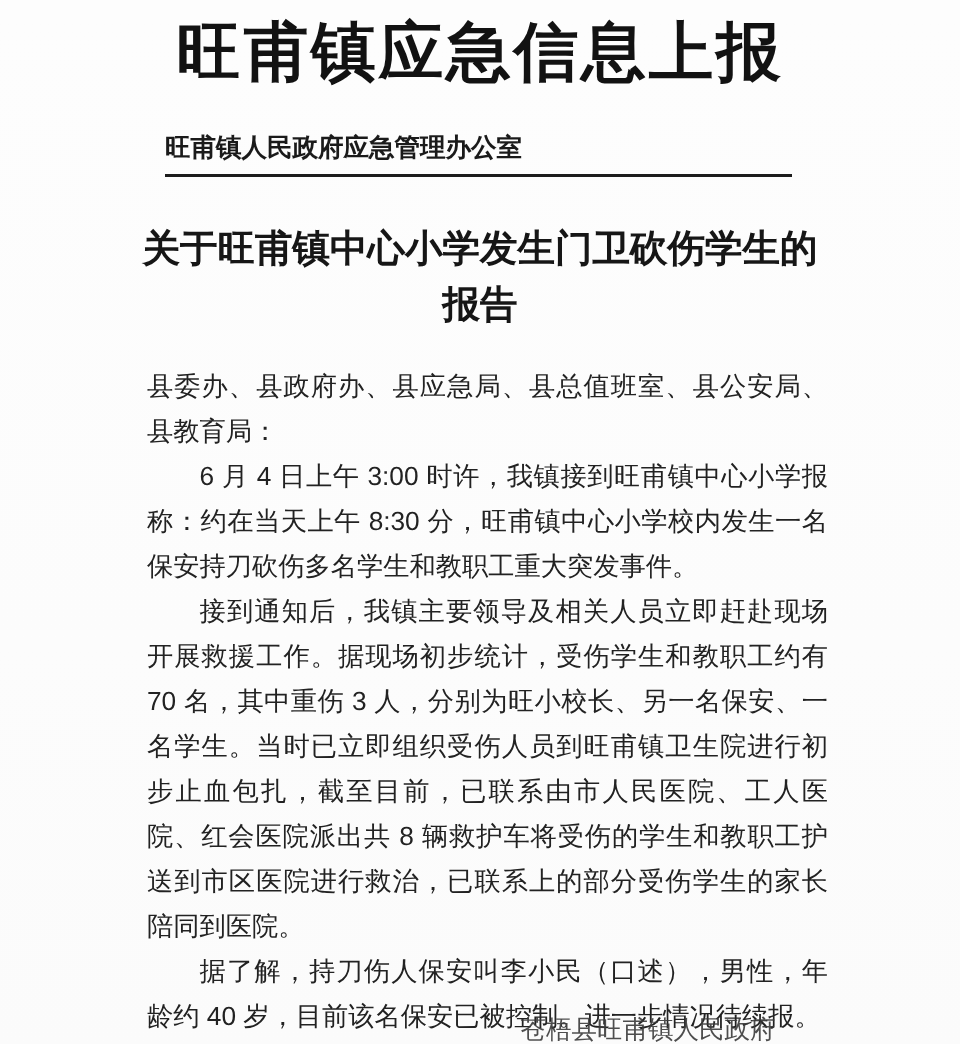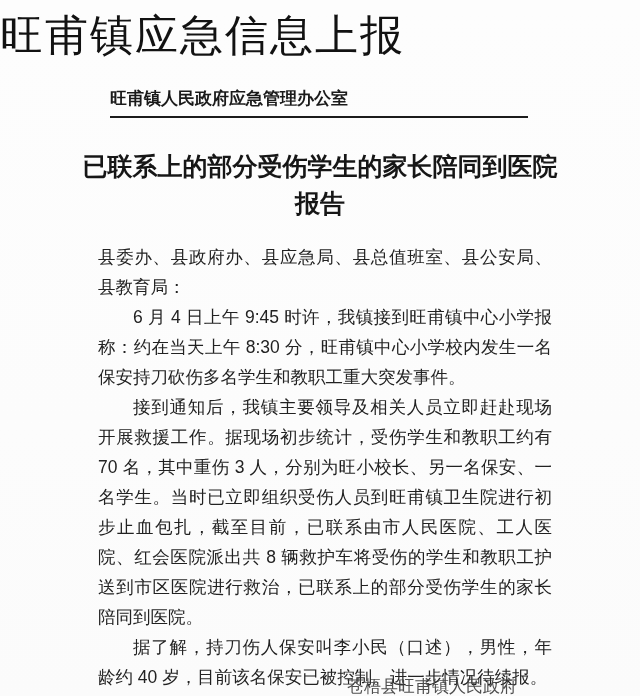--- a/index.html
+++ b/index.html
@@ -15,22 +15,23 @@
   }
   .paper {
     position: relative;
     width: 640px;
     height: 696px;
     background:
       linear-gradient(180deg, #fdfdfd 0%, #fcfcfc 60%, #fbfbfb 100%);
   }
   .masthead {
     margin: 10px 0 0 0;
+    text-align: center;
     font-family: "Liberation Serif", serif;
-    font-weight: 400;
+    font-weight: 700;
     font-size: 43px;
     line-height: 52px;
     letter-spacing: 2px;
     color: #121212;
   }
   .subhead {
     display: flex;
     justify-content: space-between;
     align-items: center;
     margin: 26px 104px 0 110px;
@@ -79,26 +80,26 @@
 
   <h1 class="masthead">旺甫镇应急信息上报</h1>
 
   <div class="subhead">
     <span class="office">旺甫镇人民政府应急管理办公室</span>
   </div>
 
   <div class="rule"></div>
 
   <h2 class="doc-title">
-    <span>已联系上的部分受伤学生的家长陪同到医院</span><br>
+    <span>关于旺甫镇中心小学发生门卫砍伤学生的</span><br>
     <span>报告</span>
   </h2>
 
   <div class="body-block">
     <p class="recipients">县委办、县政府办、县应急局、县总值班室、县公安局、县教育局：</p>
-    <p class="para">6 月 4 日上午 9:45 时许，我镇接到旺甫镇中心小学报称：约在当天上午 8:30 分，旺甫镇中心小学校内发生一名保安持刀砍伤多名学生和教职工重大突发事件。</p>
+    <p class="para">6 月 4 日上午 3:00 时许，我镇接到旺甫镇中心小学报称：约在当天上午 8:30 分，旺甫镇中心小学校内发生一名保安持刀砍伤多名学生和教职工重大突发事件。</p>
     <p class="para">接到通知后，我镇主要领导及相关人员立即赶赴现场开展救援工作。据现场初步统计，受伤学生和教职工约有 70 名，其中重伤 3 人，分别为旺小校长、另一名保安、一名学生。当时已立即组织受伤人员到旺甫镇卫生院进行初步止血包扎，截至目前，已联系由市人民医院、工人医院、红会医院派出共 8 辆救护车将受伤的学生和教职工护送到市区医院进行救治，已联系上的部分受伤学生的家长陪同到医院。</p>
     <p class="para">据了解，持刀伤人保安叫李小民（口述），男性，年龄约 40 岁，目前该名保安已被控制。进一步情况待续报。</p>
   </div>
 
   <div class="signature">苍梧县旺甫镇人民政府</div>
 
 </div>
 
 </body></html>

